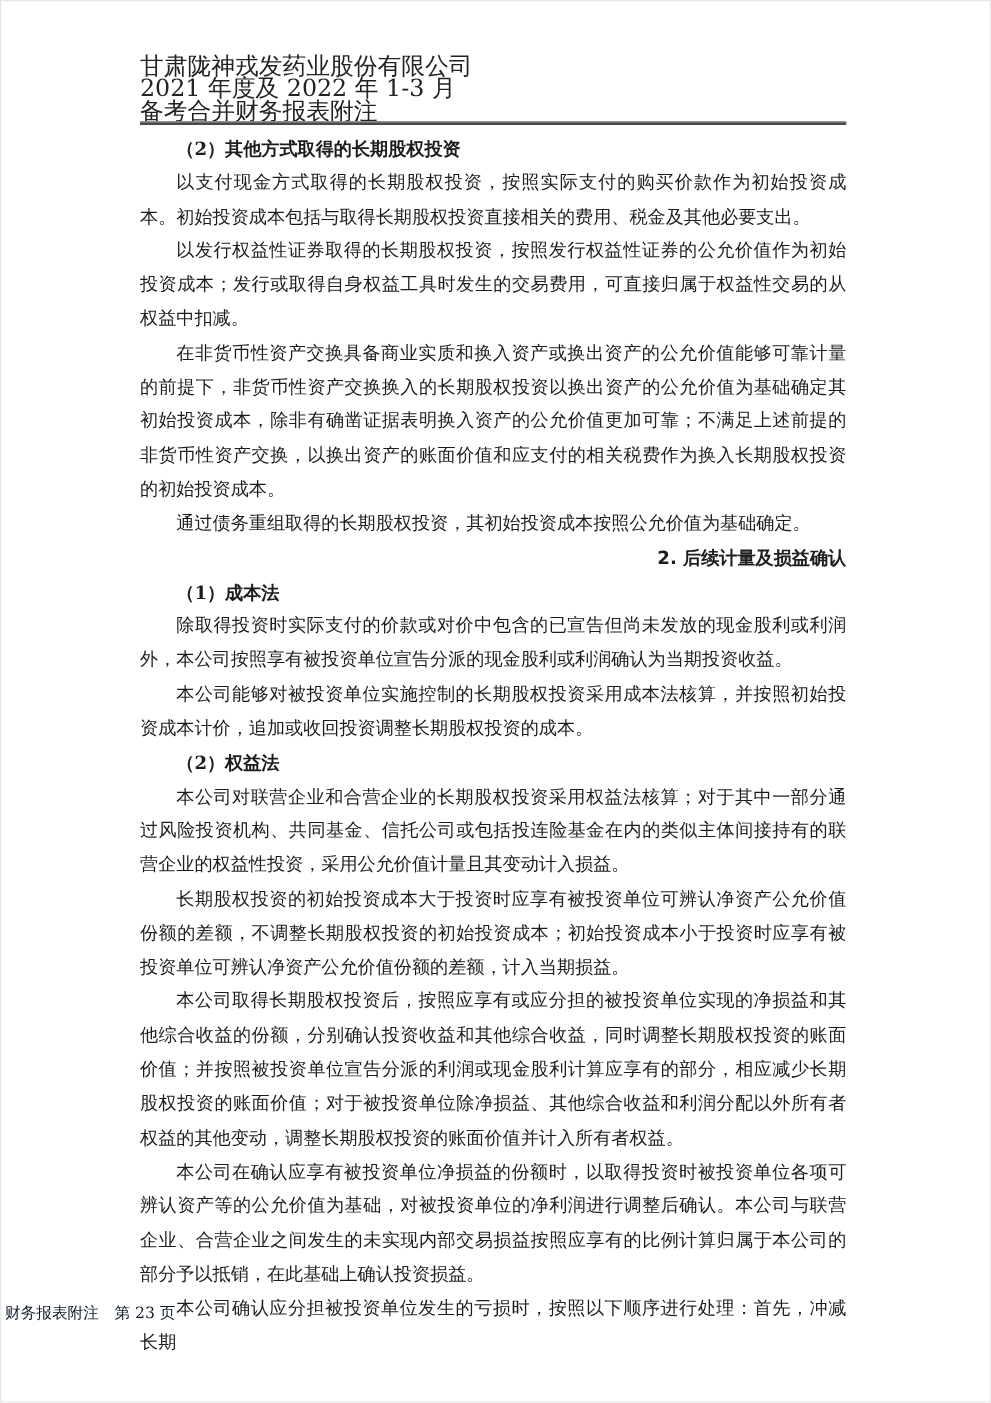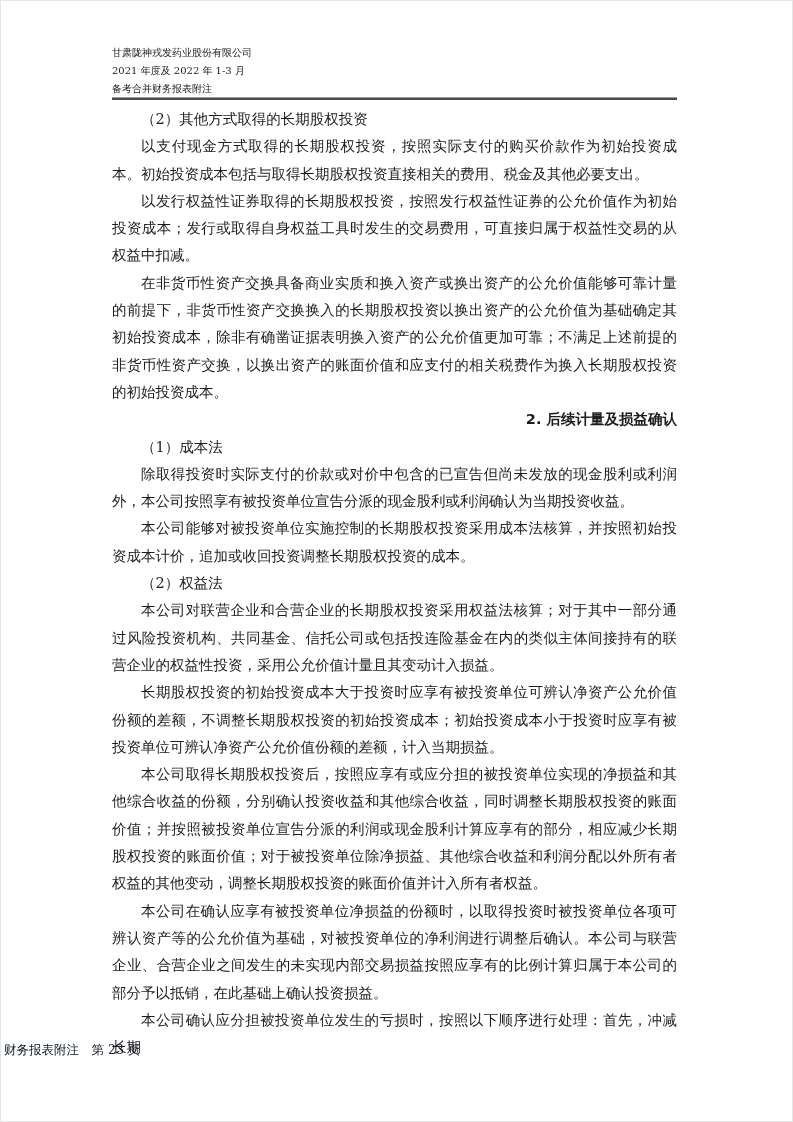--- a/index.html
+++ b/index.html
@@ -16,21 +16,21 @@
     font-family: "DejaVu Serif", "Liberation Serif", serif;
     overflow: hidden;
     outline: 1px solid #e6e6e6;
     outline-offset: -1px;
   }
   .header {
     position: absolute;
     left: 112px;
     top: 44px;
     width: 565px;
-    font-size: 10px;
+    font-size: 19px;
     line-height: 18px;
     color: #222222;
   }
   .header-line { margin: 0; }
   .header-rule {
     position: absolute;
     left: 112px;
     top: 97px;
     width: 565px;
     height: 2px;
@@ -52,20 +52,21 @@
     padding: 0;
     text-indent: 2em;
   }
   .p-bold {
     font-weight: 700;
     font-family: "DejaVu Sans", "Liberation Sans", sans-serif;
     text-align: right;
   }
   .p-sub {
     text-align: left;
+    font-weight: bold;
   }
   .footer {
     position: absolute;
     left: 4px;
     top: 1041px;
     width: 793px;
     font-size: 12.5px;
     line-height: 18px;
     color: #0f172a;
   }
@@ -81,20 +82,21 @@
     <p class="header-line">备考合并财务报表附注</p>
   </div>
 
   <div class="header-rule"></div>
 
   <div class="content">
     <p class="p-sub">（2）其他方式取得的长期股权投资</p>
     <p class="p-para">以支付现金方式取得的长期股权投资，按照实际支付的购买价款作为初始投资成本。初始投资成本包括与取得长期股权投资直接相关的费用、税金及其他必要支出。</p>
     <p class="p-para">以发行权益性证券取得的长期股权投资，按照发行权益性证券的公允价值作为初始投资成本；发行或取得自身权益工具时发生的交易费用，可直接归属于权益性交易的从权益中扣减。</p>
     <p class="p-para">在非货币性资产交换具备商业实质和换入资产或换出资产的公允价值能够可靠计量的前提下，非货币性资产交换换入的长期股权投资以换出资产的公允价值为基础确定其初始投资成本，除非有确凿证据表明换入资产的公允价值更加可靠；不满足上述前提的非货币性资产交换，以换出资产的账面价值和应支付的相关税费作为换入长期股权投资的初始投资成本。</p>
+    <p class="p-para">通过债务重组取得的长期股权投资，其初始投资成本按照公允价值为基础确定。</p>
     <p class="p-bold">2. 后续计量及损益确认</p>
     <p class="p-sub">（1）成本法</p>
     <p class="p-para">除取得投资时实际支付的价款或对价中包含的已宣告但尚未发放的现金股利或利润外，本公司按照享有被投资单位宣告分派的现金股利或利润确认为当期投资收益。</p>
     <p class="p-para">本公司能够对被投资单位实施控制的长期股权投资采用成本法核算，并按照初始投资成本计价，追加或收回投资调整长期股权投资的成本。</p>
     <p class="p-sub">（2）权益法</p>
     <p class="p-para">本公司对联营企业和合营企业的长期股权投资采用权益法核算；对于其中一部分通过风险投资机构、共同基金、信托公司或包括投连险基金在内的类似主体间接持有的联营企业的权益性投资，采用公允价值计量且其变动计入损益。</p>
     <p class="p-para">长期股权投资的初始投资成本大于投资时应享有被投资单位可辨认净资产公允价值份额的差额，不调整长期股权投资的初始投资成本；初始投资成本小于投资时应享有被投资单位可辨认净资产公允价值份额的差额，计入当期损益。</p>
     <p class="p-para">本公司取得长期股权投资后，按照应享有或应分担的被投资单位实现的净损益和其他综合收益的份额，分别确认投资收益和其他综合收益，同时调整长期股权投资的账面价值；并按照被投资单位宣告分派的利润或现金股利计算应享有的部分，相应减少长期股权投资的账面价值；对于被投资单位除净损益、其他综合收益和利润分配以外所有者权益的其他变动，调整长期股权投资的账面价值并计入所有者权益。</p>
     <p class="p-para">本公司在确认应享有被投资单位净损益的份额时，以取得投资时被投资单位各项可辨认资产等的公允价值为基础，对被投资单位的净利润进行调整后确认。本公司与联营企业、合营企业之间发生的未实现内部交易损益按照应享有的比例计算归属于本公司的部分予以抵销，在此基础上确认投资损益。</p>
     <p class="p-para">本公司确认应分担被投资单位发生的亏损时，按照以下顺序进行处理：首先，冲减长期</p>

